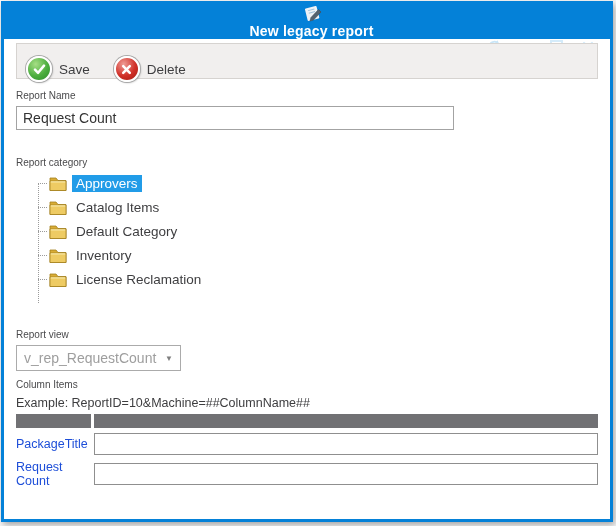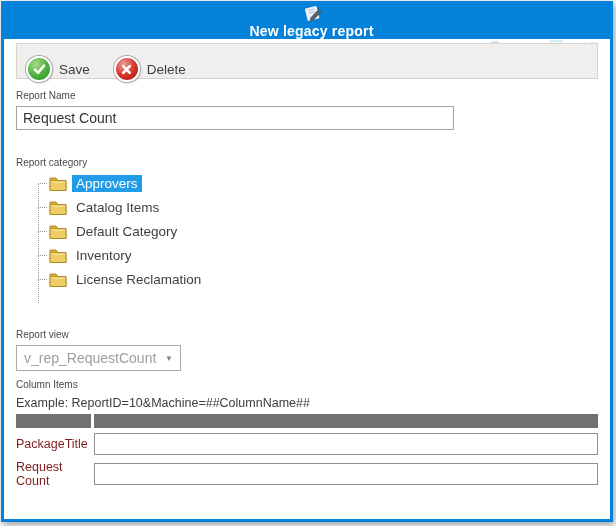--- a/index.html
+++ b/index.html
@@ -42,21 +42,21 @@
     align-items:center;padding:0 7px;background:#fff;cursor:pointer;}
   .dd-text{font-size:14px;color:#9e9e9e;flex:1;white-space:nowrap;}
   .dd-arrow{font-size:8px;color:#7f7f7f;}
   .field-label.cl{margin-top:8px;}
   .example{margin-top:6px;font-size:12.5px;color:#3d3d3f;}
   .grid-header{margin-top:4px;display:flex;gap:3px;height:14px;}
   .gh-cell{background:#717174;}
   .gh-1{width:75px;}
   .gh-2{flex:1;}
   .grid-row{display:flex;align-items:center;margin-top:5px;}
-  .gr-label{width:78px;font-size:12.5px;color:#7f1d1d;flex:0 0 auto;}
+  .gr-label{width:78px;font-size:12.5px;color:#1d4ed8;flex:0 0 auto;}
   .gr-input{flex:1;height:20px;border:1px solid #8f8f8f;font:13px "Liberation Sans",sans-serif;
     color:#333;padding:0 5px;outline:none;}
 </style>
 </head>
 <body>
 
 <div class="window">
 
   <div class="titlebar">
     <span class="title-icon">

